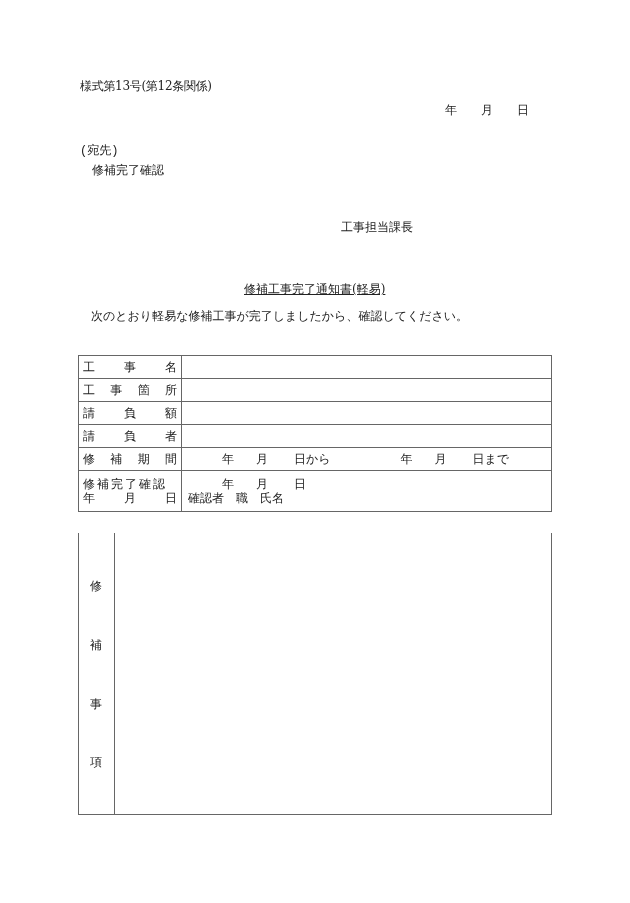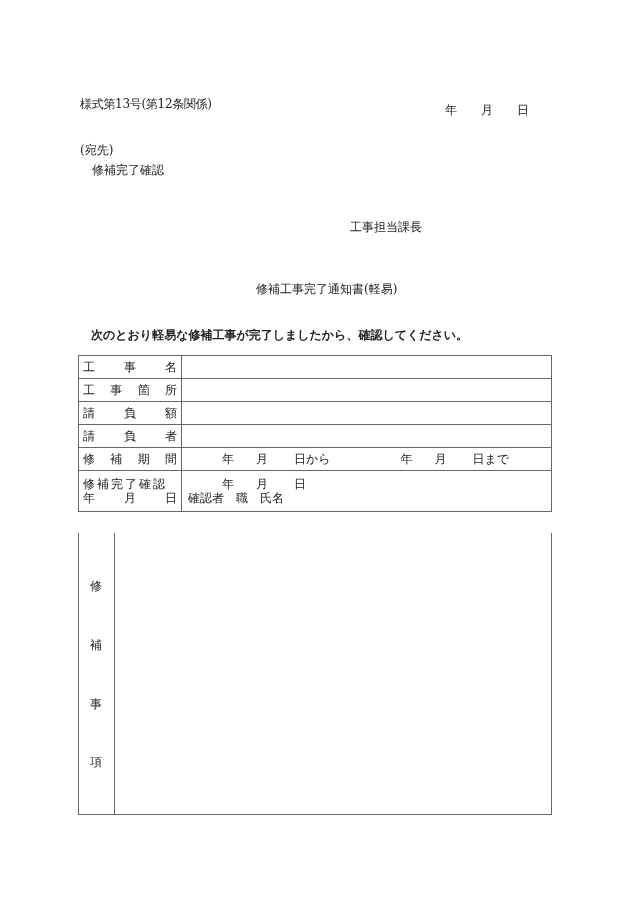--- a/index.html
+++ b/index.html
@@ -1,26 +1,26 @@
 <!DOCTYPE html>
 <html><head>
 <meta charset="utf-8">
 <style>
   html, body { margin: 0; padding: 0; background: #ffffff; }
   body { width: 630px; height: 903px; position: relative; overflow: hidden;
          font-family: "DejaVu Serif", "Liberation Serif", serif; color: #222; font-size: 12px; }
   .abs { position: absolute; white-space: nowrap; }
-  .form-no { left: 80px; top: 96px; letter-spacing: -0.3px; }
+  .form-no { left: 80px; top: 78px; letter-spacing: -0.3px; }
   .date-line { left: 445px; top: 102px; }
   .date-line span { display: inline-block; }
-  .addr-label { left: 80px; top: 142px; }
+  .addr-label { left: 80px; top: 142px; font-family: Liberation Mono, monospace; }
   .addressee { left: 92px; top: 162px; }
-  .sender { left: 350px; top: 219px; }
-  .doc-title { left: 256px; top: 281px; }
-  .intro { left: 91px; top: 327px; font-weight: bold; }
+  .sender { left: 341px; top: 219px; }
+  .doc-title { left: 244px; top: 281px; text-decoration: underline; }
+  .intro { left: 91px; top: 308px; }
 
   table.form { position: absolute; left: 78px; top: 355px; width: 474px;
                border-collapse: collapse; table-layout: fixed; }
   table.form td { border: 1px solid #666; padding: 0; height: 22px; vertical-align: middle; }
   td.lbl { width: 94px; padding: 0 4px !important; }
   .spread { display: flex; justify-content: space-between; width: 100%; }
   .spread span { display: inline-block; }
   .val { padding-left: 40px !important; font-family: Liberation Serif, serif; }
   .datecells span { display: inline-block; }
   .g1 { width: 34px; } .g2 { width: 38px; }

